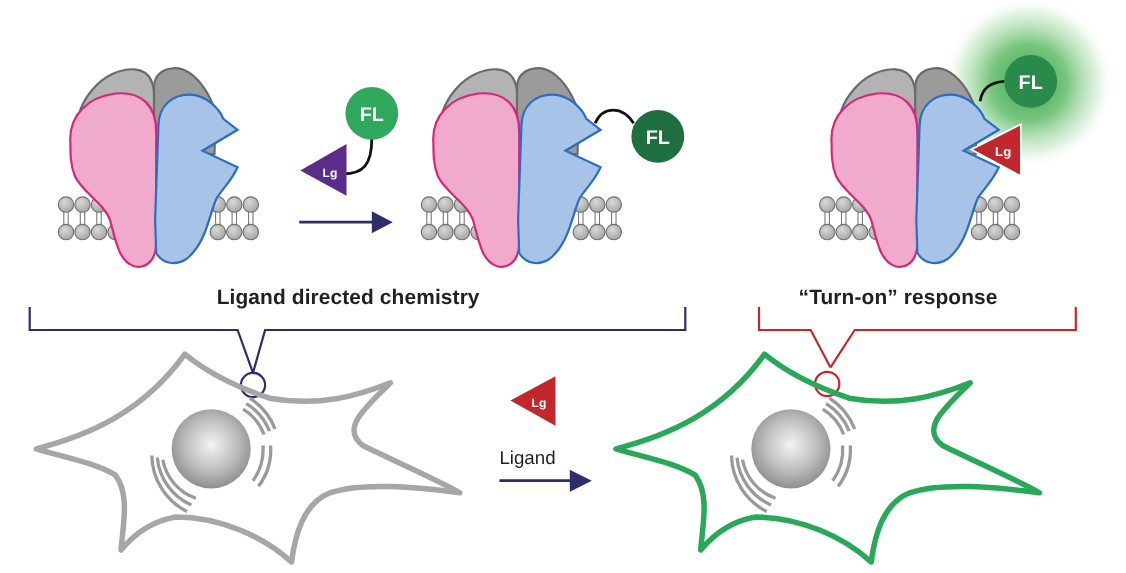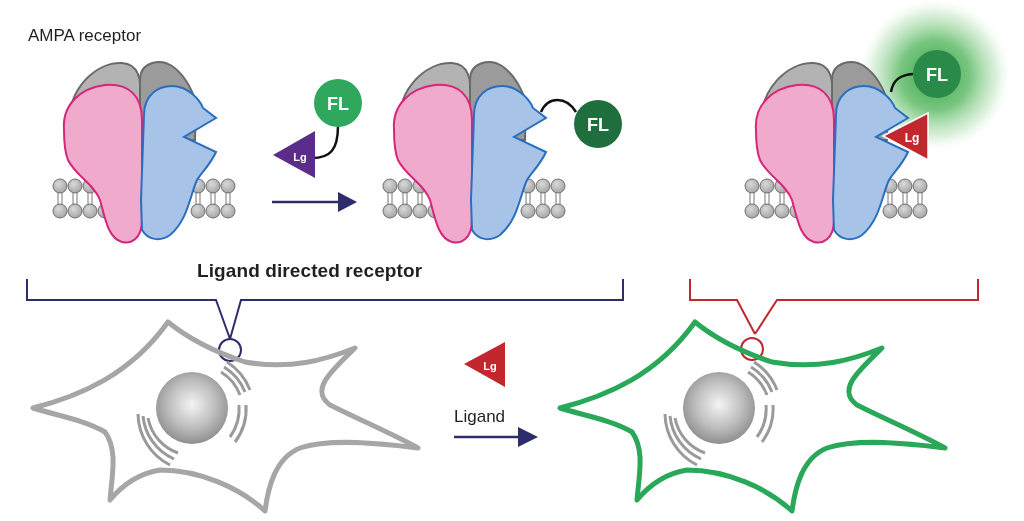--- a/index.html
+++ b/index.html
@@ -222,16 +222,16 @@
         <path d="M138 414 A58 58 0 0 0 170 465"></path>
         <path d="M221 372 A46 46 0 0 1 240 395"></path>
         <path d="M224 367 A52 52 0 0 1 245 392"></path>
         <path d="M227 362 A58 58 0 0 1 250 390"></path>
         <path d="M239 405 A48 48 0 0 1 230 437"></path>
         <path d="M246 405 A55 55 0 0 1 235 442"></path>
       </g>
     </g>
   </svg>
 
-  <div class="lbl title-lbl">AMPA receptor</div>
-  <div class="lbl heading ldc">Ligand directed receptor</div>
+  <div class="lbl heading ldc">Ligand directed chemistry</div>
+  <div class="lbl heading turn">“Turn-on” response</div>
   <div class="lbl ligand-lbl">Ligand</div>
 </div>
 
 </body></html>

